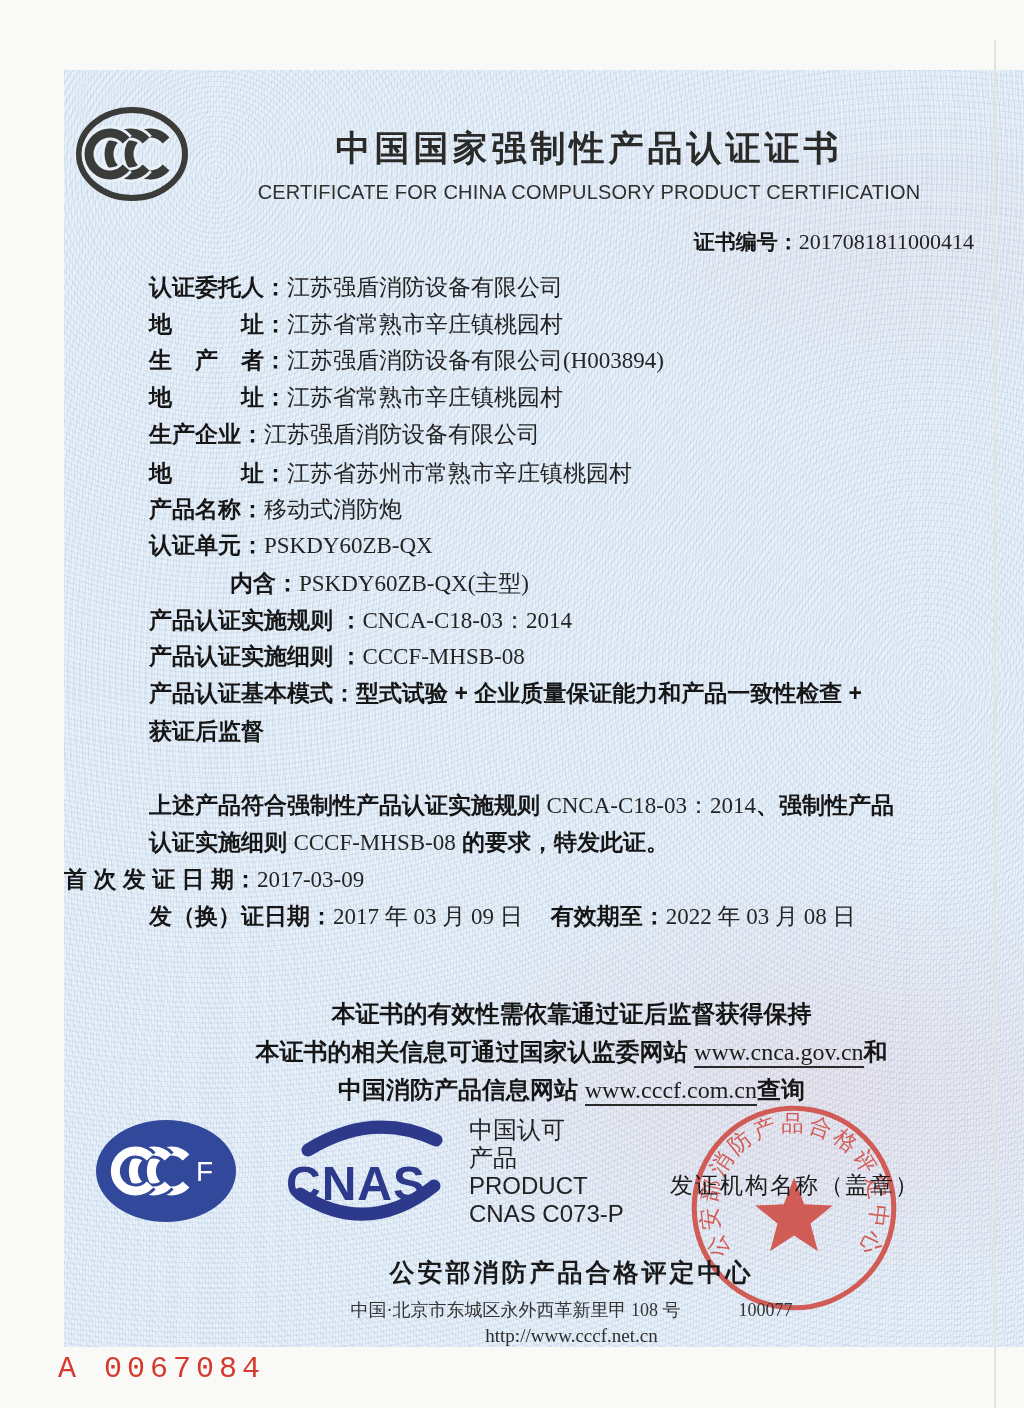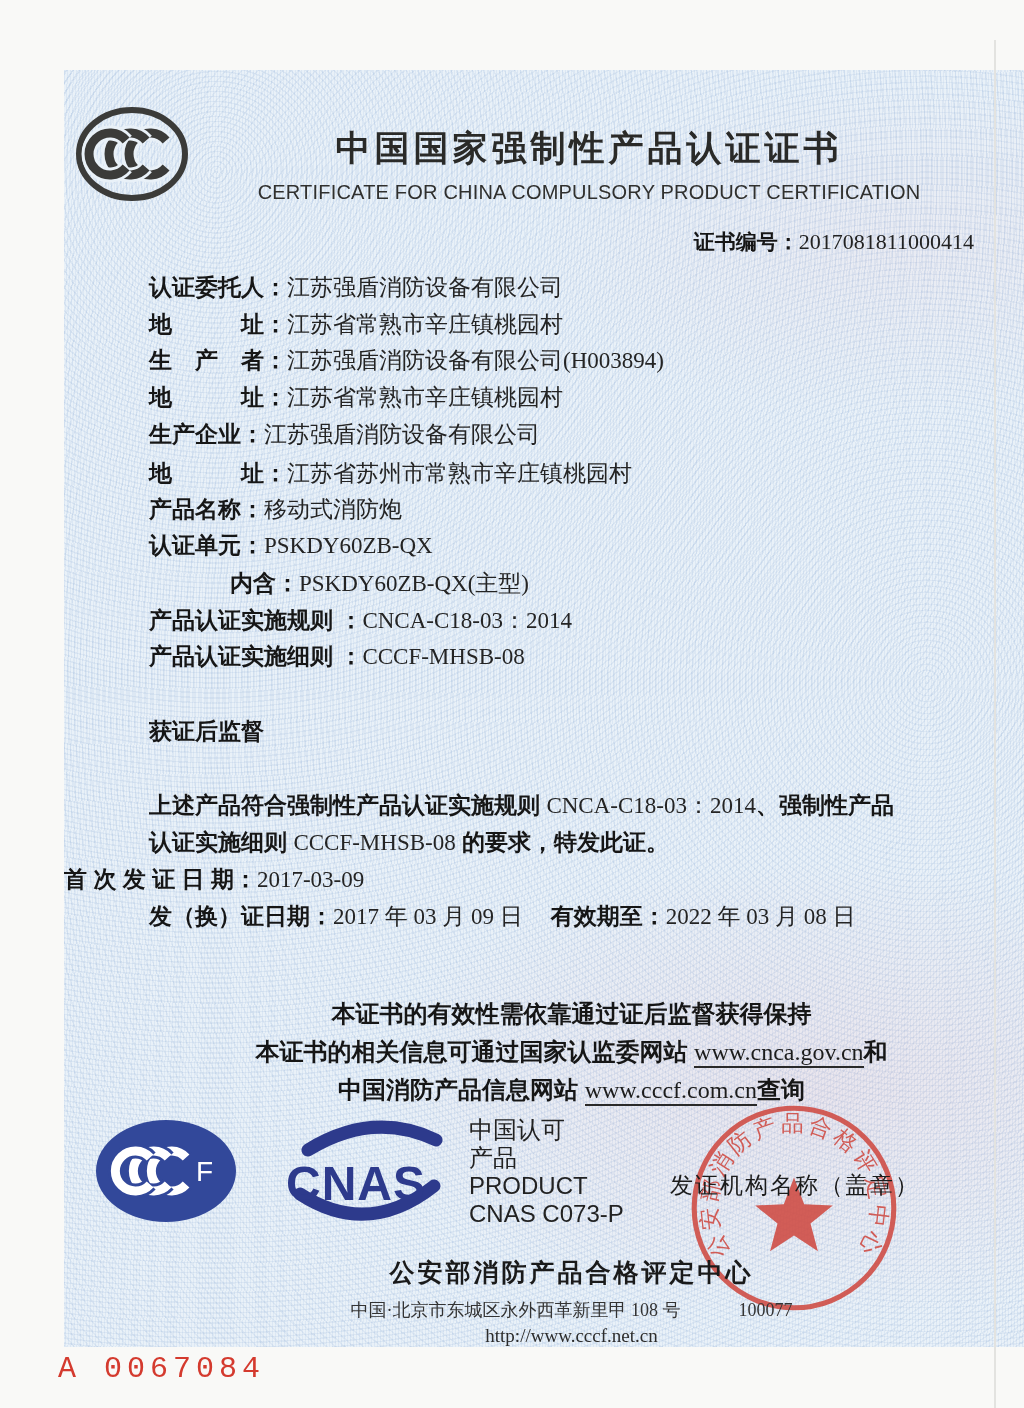--- a/index.html
+++ b/index.html
@@ -73,20 +73,21 @@
     <div class="row" style="top:239px;"><span class="lab">地　　　址：</span><span class="val">江苏省常熟市辛庄镇桃园村</span></div>
     <div class="row" style="top:275px;"><span class="lab">生　产　者：</span><span class="val">江苏强盾消防设备有限公司(H003894)</span></div>
     <div class="row" style="top:312px;"><span class="lab">地　　　址：</span><span class="val">江苏省常熟市辛庄镇桃园村</span></div>
     <div class="row" style="top:349px;"><span class="lab">生产企业：</span><span class="val">江苏强盾消防设备有限公司</span></div>
     <div class="row" style="top:388px;"><span class="lab">地　　　址：</span><span class="val">江苏省苏州市常熟市辛庄镇桃园村</span></div>
     <div class="row" style="top:424px;"><span class="lab">产品名称：</span><span class="val">移动式消防炮</span></div>
     <div class="row" style="top:460px;"><span class="lab">认证单元：</span><span class="val">PSKDY60ZB-QX</span></div>
     <div class="row" style="top:498px;left:166px;"><span class="lab">内含：</span><span class="val">PSKDY60ZB-QX(主型)</span></div>
     <div class="row" style="top:535px;"><span class="lab">产品认证实施规则 ：</span><span class="val">CNCA-C18-03：2014</span></div>
     <div class="row" style="top:571px;"><span class="lab">产品认证实施细则 ：</span><span class="val">CCCF-MHSB-08</span></div>
+    <div class="row" style="top:608px;"><span class="lab">产品认证基本模式：</span><span class="valb">型式试验 + 企业质量保证能力和产品一致性检查 +</span></div>
     <div class="row" style="top:646px;"><span class="valb">获证后监督</span></div>
 
     <div class="row" style="top:720px;">
       <span class="valb">上述产品符合强制性产品认证实施规则 </span><span class="val">CNCA-C18-03：2014</span><span class="valb">、强制性产品</span>
     </div>
     <div class="row" style="top:757px;">
       <span class="valb">认证实施细则 </span><span class="val">CCCF-MHSB-08</span><span class="valb"> 的要求，特发此证。</span>
     </div>
 
     <div class="row center" style="top:794px;">

